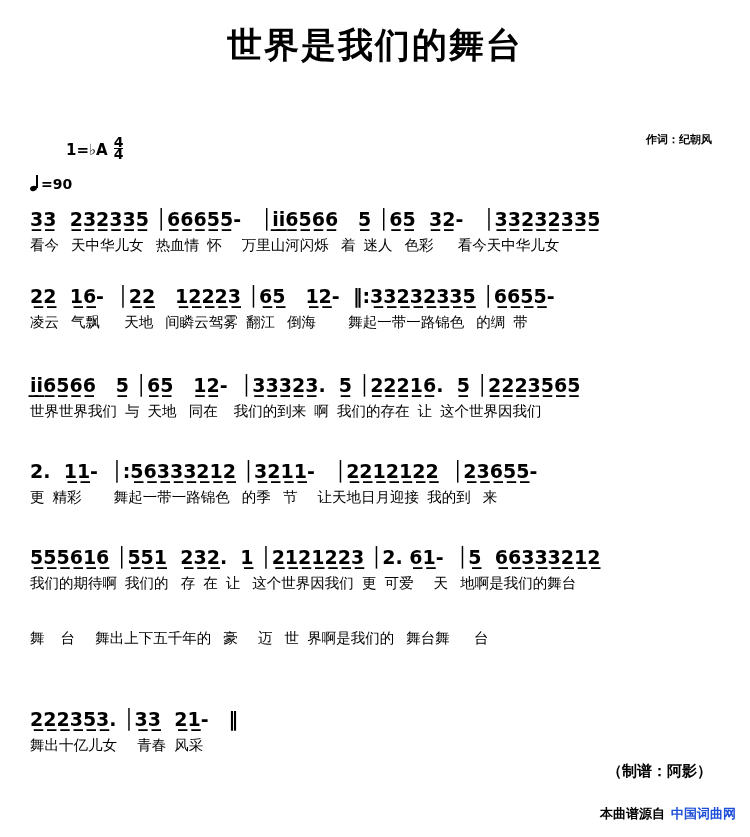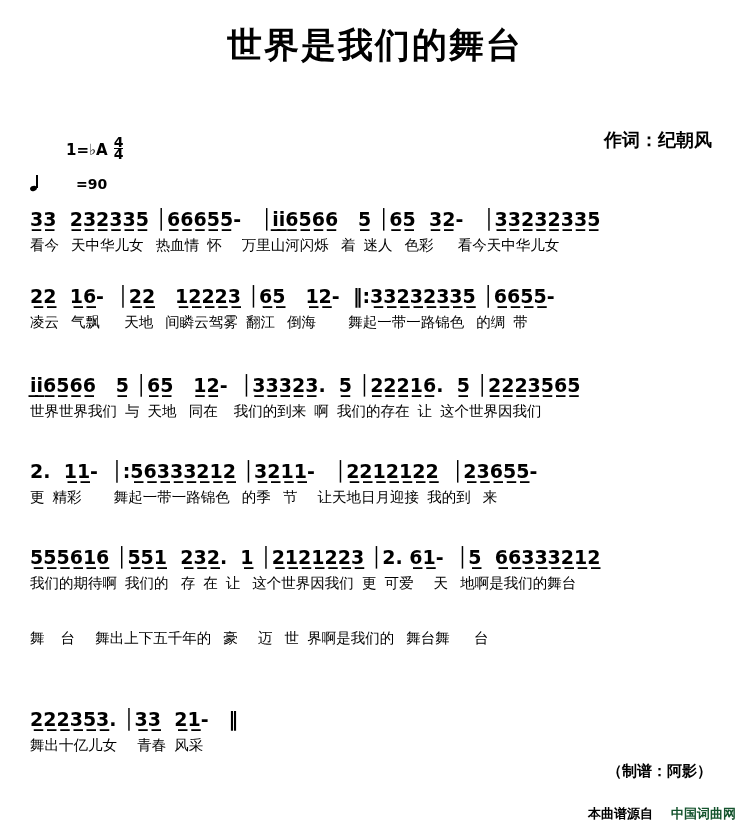--- a/index.html
+++ b/index.html
@@ -29,21 +29,21 @@
     font-size: 35px;
     font-weight: bold;
     letter-spacing: 2px;
     font-family: "DejaVu Sans", "Liberation Sans", sans-serif;
   }
   .credits {
     position: absolute;
     top: 126px;
     right: 38px;
     text-align: left;
-    font-size: 18px;
+    font-size: 11px;
     line-height: 27px;
     font-weight: bold;
     margin-left: 32px;
   }
   .key-block {
     position: absolute;
     top: 136px;
     left: 30px;
     font-size: 15px;
     font-weight: bold;
@@ -71,21 +71,20 @@
   .meter .num { display: block; }
   .meter .den { display: block; border-top: 1.6px solid #000; }
   .tempo {
     position: absolute;
     top: 176px;
     left: 30px;
     font-size: 14px;
     font-weight: bold;
     display: flex;
     align-items: center;
-    gap: 35px;
   }
   .qnote {
     display: inline-block;
     position: relative;
     width: 10px;
     height: 14px;
     margin-right: 1px;
   }
   .qnote .head {
     position: absolute;
@@ -140,22 +139,21 @@
     position: absolute;
     right: 14px;
     top: 805px;
     font-size: 13px;
     font-weight: bold;
     display: flex;
     align-items: flex-start;
     gap: 6px;
   }
   .source .site {
-    color: #14532d;
-    margin-left: 12px;
+    color: #1d4ed8;
   }
   .source .label {
     color: #000;
   }
 </style>
 </head>
 <body>
 
 <div class="page">
 

